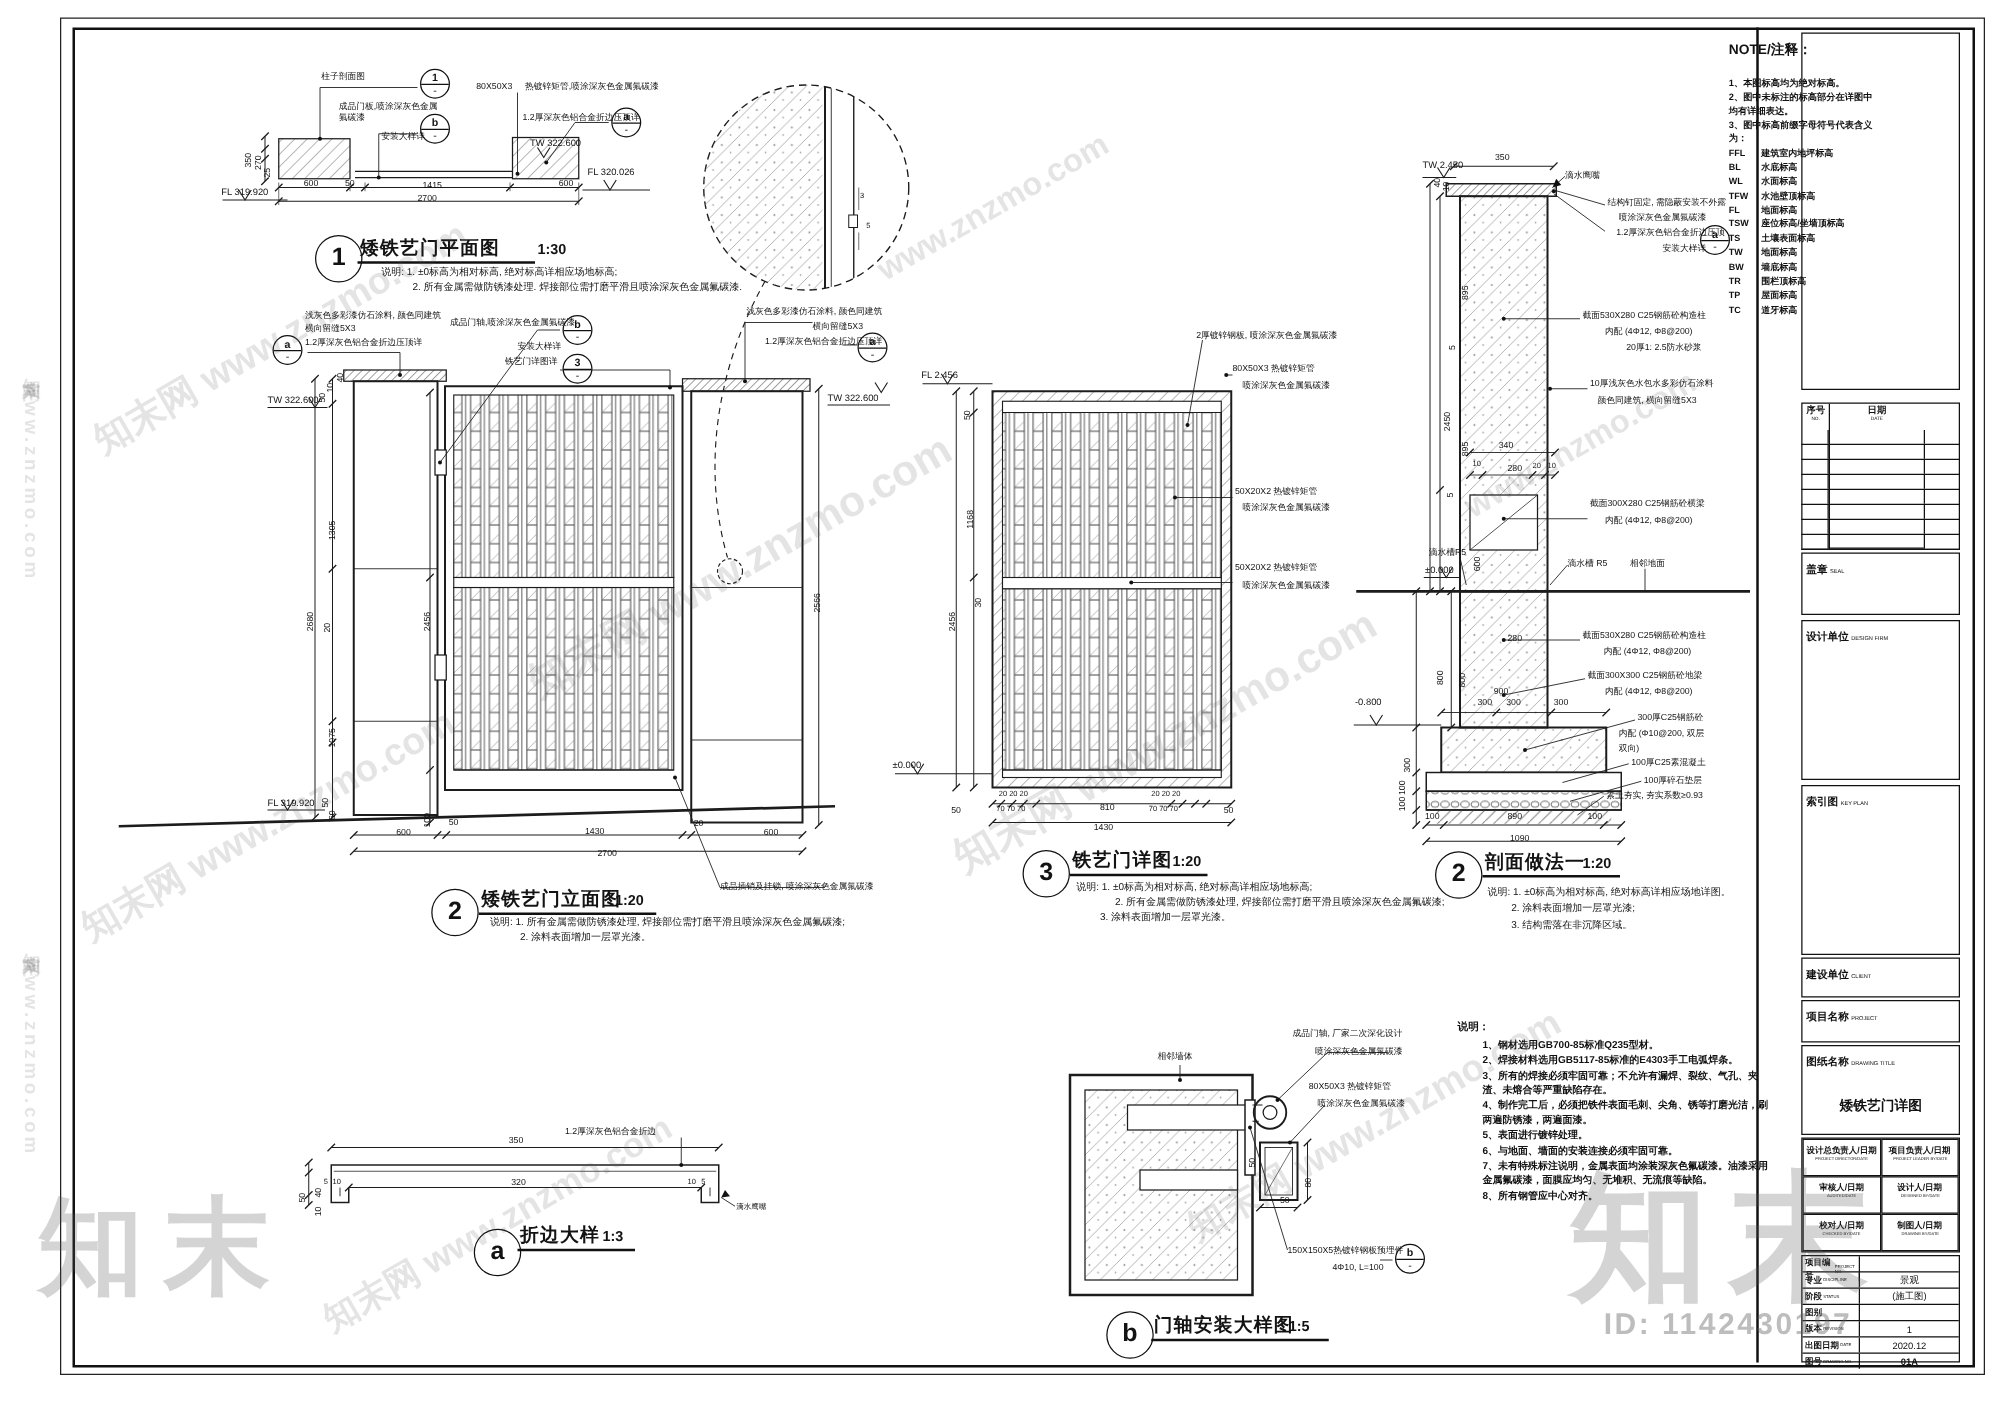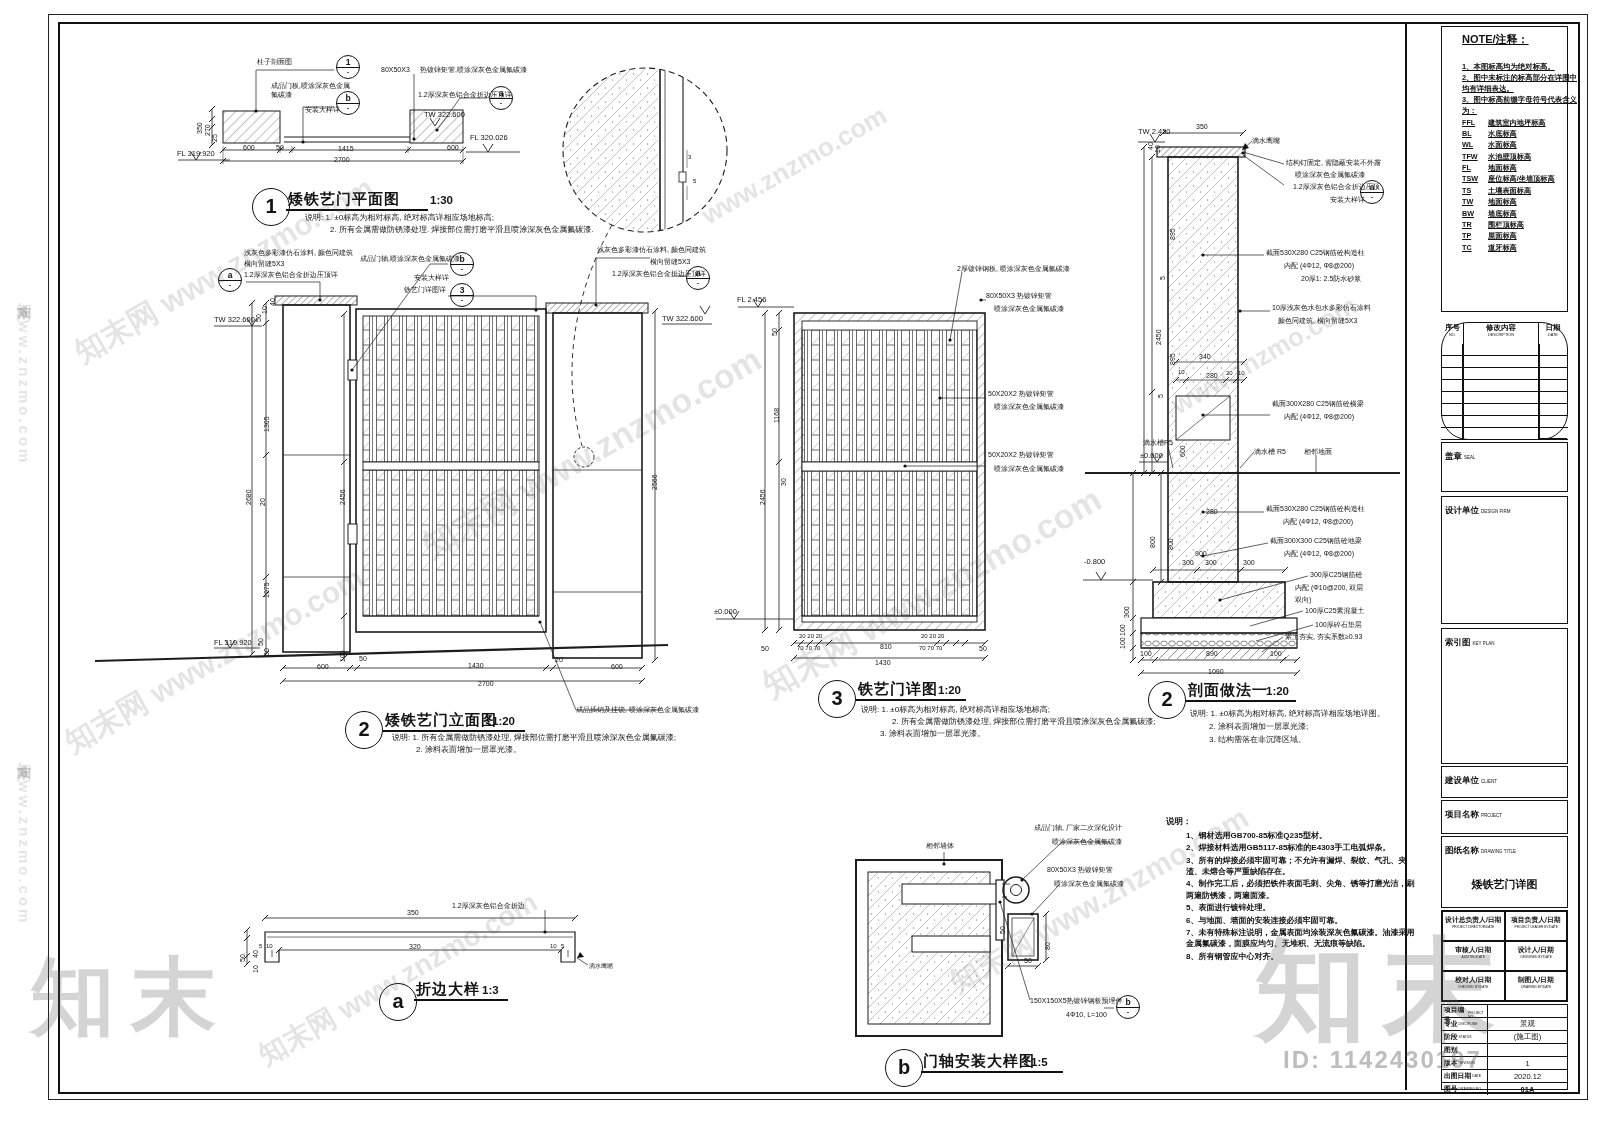--- a/index.html
+++ b/index.html
@@ -30,36 +30,36 @@
   
   .frame-outer{position:absolute;left:48px;top:14px;width:1538px;height:1084px;border:1px solid #222;}
   .frame-inner{position:absolute;left:58px;top:22px;width:1518px;height:1068px;border:2.5px solid #111;}
   .tb-sep{position:absolute;left:1405px;top:22px;width:2px;height:1068px;background:#111;}
   
   #tb{position:absolute;left:1441px;top:22px;width:131px;height:1068px;}
   .tb-sec{position:absolute;left:0;width:127px;border:1.5px solid #111;background:transparent;box-sizing:border-box;padding:2px 3px;}
   .tb-lab{font-size:8.5px;font-weight:bold;}
   .tb-en{font-size:4.5px;font-weight:normal;margin-left:2px;}
   .tb-val-center{position:absolute;left:0;right:0;text-align:center;font-size:11px;font-weight:bold;}
-  .rev{display:grid;grid-template-columns:22px 1fr 28px;border-radius:27px;}
+  .rev{display:grid;grid-template-columns:22px 1fr 28px;}
   .rev-h{border-bottom:1.5px solid #111;text-align:center;}
   .rev-h .cn{font-size:7.5px;font-weight:bold;display:block;}
   .rev-h .en{font-size:3.8px;display:block;}
   .rev-c{border-right:1px solid #111;height:100%;}
   .rev-row{display:grid;grid-template-columns:22px 1fr 28px;height:11px;border-bottom:1px solid #111;}
   .sig-grid{display:grid;grid-template-columns:1fr 1fr;height:100%;}
   .sig-cell{border:0.8px solid #111;text-align:center;padding-top:3px;}
   .sig-cell .cn{font-size:6.8px;font-weight:bold;display:block;}
   .sig-cell .en{font-size:3.6px;display:block;transform:scale(.9);}
   .meta-row{display:grid;grid-template-columns:46px 1fr;border-bottom:1px solid #111;height:12px;align-items:center;}
   .meta-lab{border-right:1px solid #111;padding-left:2px;font-size:6.8px;font-weight:bold;height:100%;display:flex;align-items:center;}
   .meta-lab .en{font-size:3.4px;margin-left:1px;font-weight:normal;}
   .meta-val{text-align:center;font-size:7.5px;}
   
-  #notepanel{position:absolute;left:1462px;top:32px;width:120px;text-decoration:underline;}
+  #notepanel{position:absolute;left:1383px;top:32px;width:120px;}
   #notepanel .np-title{font-size:11px;font-weight:bold;margin-bottom:14px;}
   #notepanel .np-item{font-size:7.4px;font-weight:bold;line-height:1.5;}
   .leg-row{display:grid;grid-template-columns:26px 1fr;font-size:7.2px;font-weight:bold;line-height:1.58;}
   
   #gnotes{position:absolute;left:1166px;top:816px;width:250px;}
   #gnotes .gn-title{font-size:8.5px;font-weight:bold;margin-bottom:2px;}
   #gnotes .gn-item{font-size:8px;font-weight:bold;line-height:1.42;margin-bottom:1px;margin-left:20px;}
 </style>
 </head>
 <body>
@@ -561,24 +561,20 @@
   </div>
 
   <div id="tb">
     <div class="tb-sec" style="top:4px;height:286px;border-width:1px;"></div>
 
     <div class="tb-sec rev" style="top:300px;height:118px;padding:0;">
       <div class="rev-h rev-c">
           <span class="cn">序号</span>
           <span class="en">NO.</span>
         </div>
-      <div class="rev-h rev-c">
-          <span class="cn">修改内容</span>
-          <span class="en">DESCRIPTION</span>
-        </div>
       <div class="rev-h">
           <span class="cn">日期</span>
           <span class="en">DATE</span>
         </div>
     </div>
     <div style="position:absolute;left:0;top:322px;width:127px;box-sizing:border-box;">
       <div class="rev-row">
           <div class="rev-c"></div>
           <div class="rev-c"></div>
           <div></div>

